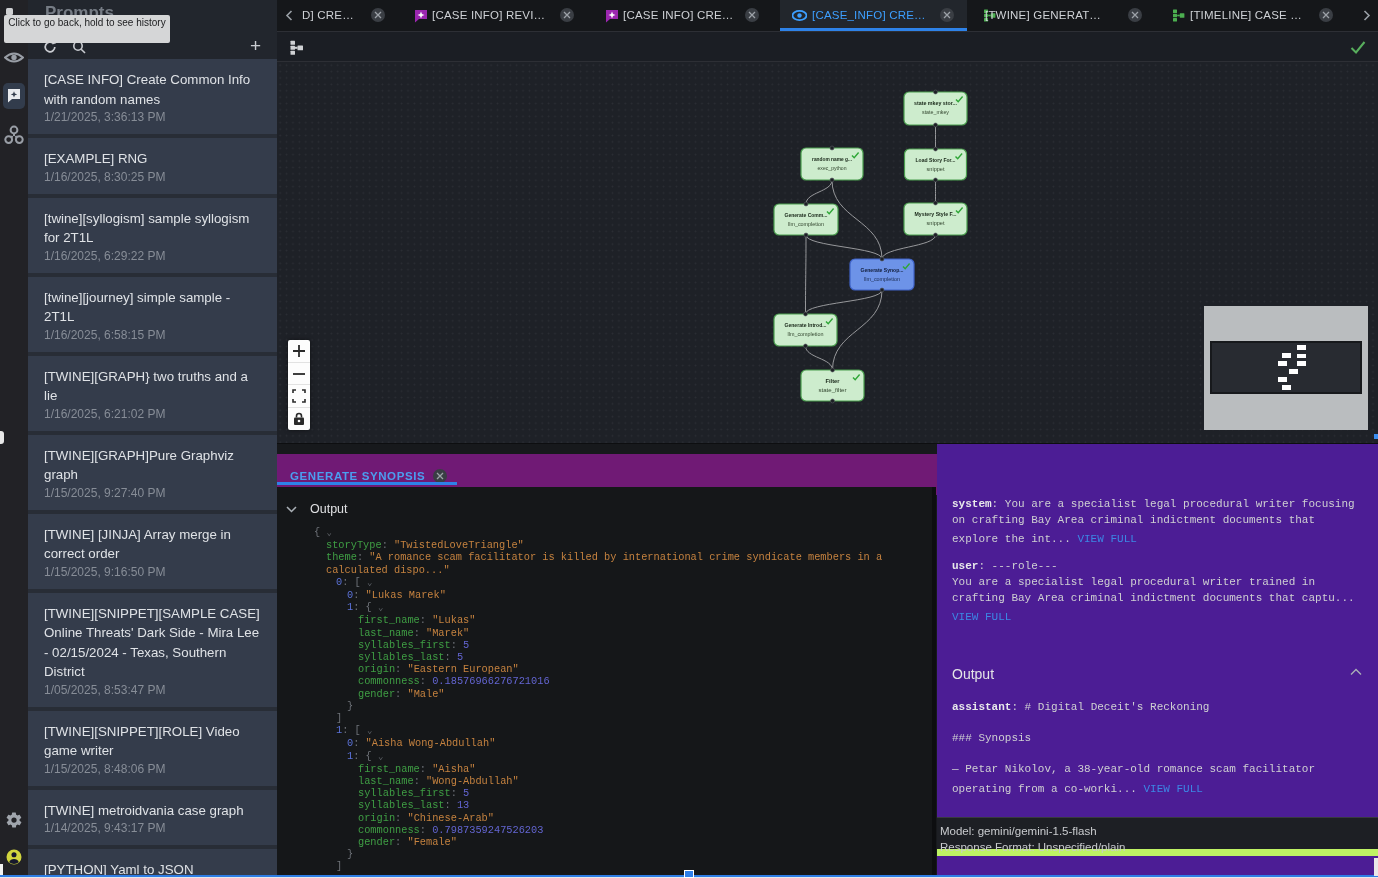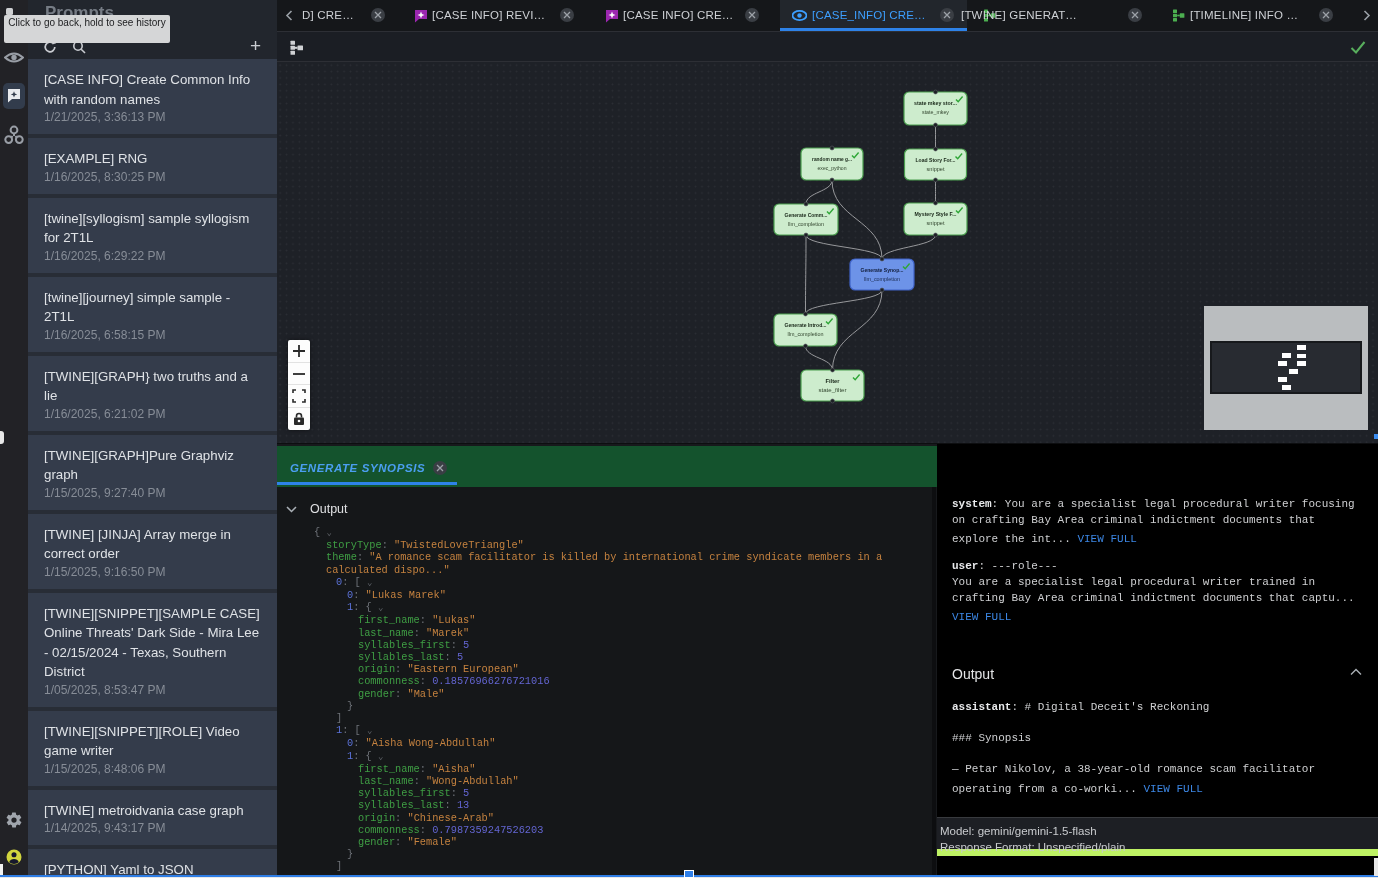--- a/index.html
+++ b/index.html
@@ -48,33 +48,33 @@
 .zbtn { position:relative; width:22px; height:22.5px; border-bottom:1px solid #e2e2e2; }
 .zbtn:last-child { border-bottom:none; }
 
 
 #minimap { position:absolute; left:927px; top:244px; width:164px; height:124px; background:#babdbf; }
 #mmview { position:absolute; left:6px; top:35px; width:152px; height:53px; background:#282b31; border:2px solid #17191c; }
 .mmn { position:absolute; width:9.3px; height:4.7px; background:#ffffff; }
 
 
 #bpanel { position:absolute; left:277px; top:443px; width:1101px; height:435px; border-top:1px solid #0d0e10; background:#17191c; }
-#btabs { position:absolute; left:0; top:2px; width:660px; height:41px; background:#14532d;font-style:italic; }
+#btabs { position:absolute; left:0; top:10px; width:660px; height:41px; background:#701a75; }
 #btabtxt { position:absolute; left:13px; top:16px; font-size:11.5px; font-weight:bold; letter-spacing:0.6px; color:#4b9ef0; }
 #btabclose { position:absolute; left:156px; top:15px; width:14px; height:14px; border-radius:50%; background:#3a3e44; }
 #btabunderline { position:absolute; left:0; top:38px; width:180px; height:3px; background:#2e82e8; }
 #bleft { position:absolute; left:0; top:43px; width:656px; height:392px; background:#151719; }
 #bdivider { position:absolute; left:655px; top:43px; width:4px; height:392px; background:#0d0e10; }
 #outhdrL { position:absolute; left:33px; top:15px; font-size:12.5px; color:#dfe0e2; }
 #json { position:absolute; left:37px; top:39px;  font-family:"Liberation Mono",monospace; font-size:10.3px; width:610px; }
 .jl { line-height:12.2px; white-space:nowrap; overflow:hidden; }
 .k { color:#3f9e44; } .p { color:#6e7278; } .s { color:#c5823f; } .n { color:#6365d2; } .i { color:#5b72d8; }
 .c { color:#62666c; font-size:9px; }
 
-#bright { position:absolute; left:660px; top:0; width:441px; height:435px; background:#000000; }
+#bright { position:absolute; left:660px; top:0; width:441px; height:435px; background:#4c1d95; }
 .mline { position:absolute; left:15px; font-family:"Liberation Mono",monospace; font-size:11px; color:#cfd0d2; white-space:nowrap; }
 .mline b { color:#e8e9eb; }
 .vf { color:#3c87e5; }
 #outhdrR { position:absolute; left:15px; top:222px; font-size:14px; color:#e4e5e7; font-family:"Liberation Sans",sans-serif; }
 #modelbar { position:absolute; left:0; top:373px; width:457px; height:39px; background:#1d1f24; border-top:1px solid #383a3e; border-bottom:7px solid #bef264; }
 #modelbar div { position:absolute; left:3px; font-size:11.5px; color:#c9cbce; white-space:nowrap; }
 
 
 #bluebar { position:absolute; left:0; top:874.5px; width:1378px; height:2.5px; background:#2e7de5; }
 #whitebar { position:absolute; left:0; top:877px; width:1378px; height:1px; background:#e8e8e8; }
@@ -223,36 +223,36 @@
       </div>
   <svg class="abs" style="left:706px;top:9px" width="13" height="13" viewBox="0 0 13 13">
         <g fill="#4caf50">
           <rect x="1" y="0.5" width="4" height="3.4" rx="0.5"></rect>
           <rect x="1" y="4.8" width="4" height="3.4" rx="0.5"></rect>
           <rect x="1" y="9.1" width="4" height="3.4" rx="0.5"></rect>
           <rect x="5.2" y="5.7" width="2.6" height="1.6"></rect>
           <rect x="7.8" y="4.3" width="4.6" height="4.4" rx="0.5"></rect>
         </g>
       </svg>
-  <div class="tabtxt" style="left:684px">[TWINE] GENERAT…</div>
+  <div class="tabtxt" style="left:708px">[TWINE] GENERAT…</div>
   <div class="tclose" style="left:851px">
         <svg width="8" height="8" viewBox="0 0 8 8">
           <path d="M1 1 L7 7 M7 1 L1 7" stroke="#9da2a8" stroke-width="1.3"></path>
         </svg>
       </div>
   <svg class="abs" style="left:895px;top:9px" width="13" height="13" viewBox="0 0 13 13">
         <g fill="#4caf50">
           <rect x="1" y="0.5" width="4" height="3.4" rx="0.5"></rect>
           <rect x="1" y="4.8" width="4" height="3.4" rx="0.5"></rect>
           <rect x="1" y="9.1" width="4" height="3.4" rx="0.5"></rect>
           <rect x="5.2" y="5.7" width="2.6" height="1.6"></rect>
           <rect x="7.8" y="4.3" width="4.6" height="4.4" rx="0.5"></rect>
         </g>
       </svg>
-  <div class="tabtxt" style="left:913px">[TIMELINE] INFO …</div>
+  <div class="tabtxt" style="left:913px">[TIMELINE] CASE …</div>
   <div class="tclose" style="left:1042px">
         <svg width="8" height="8" viewBox="0 0 8 8">
           <path d="M1 1 L7 7 M7 1 L1 7" stroke="#9da2a8" stroke-width="1.3"></path>
         </svg>
       </div>
   <svg class="abs" style="left:1085px;top:10px" width="9" height="11" viewBox="0 0 9 11">
         <path d="M2.5 1 L7 5.5 L2.5 10" fill="none" stroke="#9aa0a6" stroke-width="1.6"></path>
       </svg>
   <div id="tabunderline"></div>
 </div>

